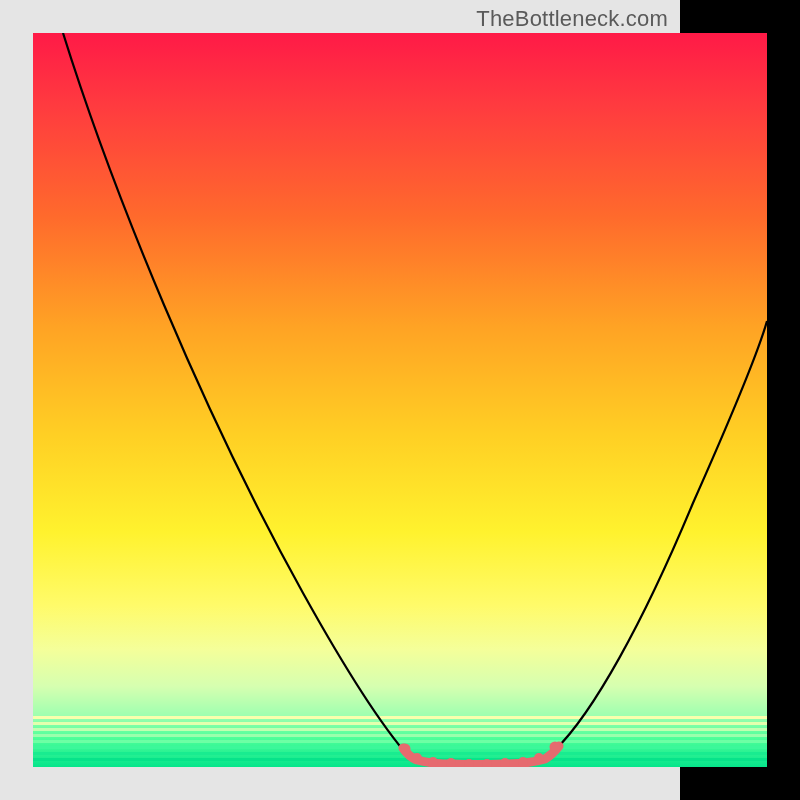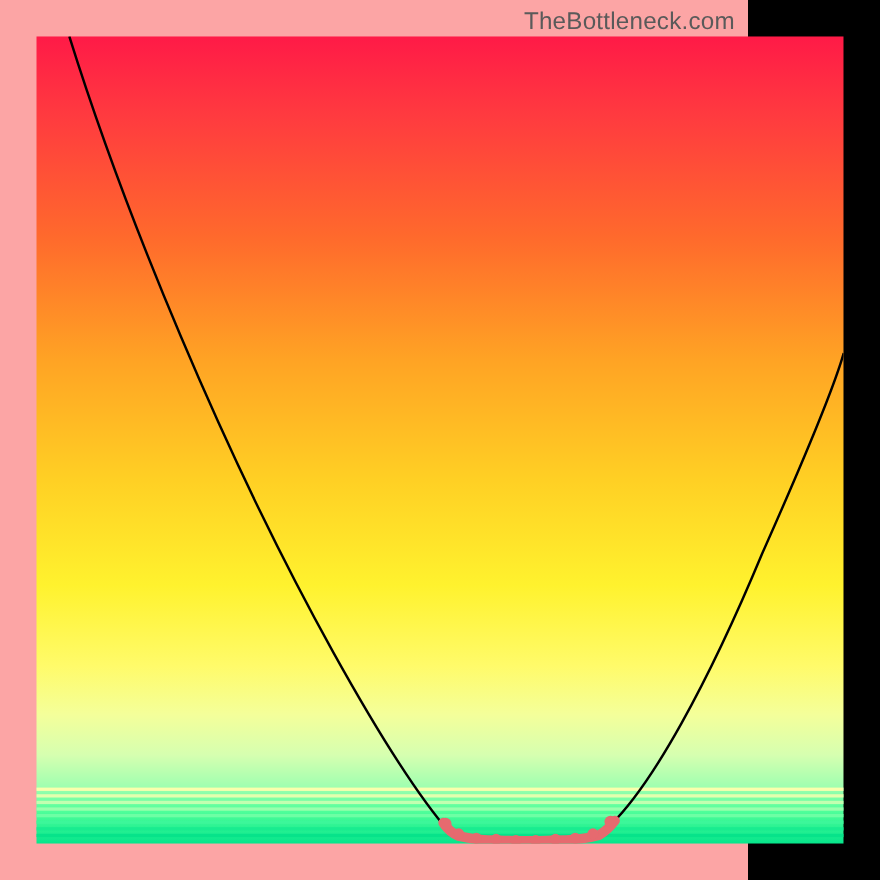--- a/index.html
+++ b/index.html
@@ -8,21 +8,21 @@
     width: 800px;
     height: 800px;
     background: #000;
     overflow: hidden;
     font-family: Arial, Helvetica, sans-serif;
   }
   .frame {
     position: relative;
     width: 680px;
     height: 800px;
-    background: #fca5a5;
+    background: #e5e5e5;
   }
   .watermark {
     position: absolute;
     top: 6px;
     right: 12px;
     color: #5a5a5a;
     font-size: 22px;
     font-weight: 400;
     letter-spacing: 0.2px;
     z-index: 10;

